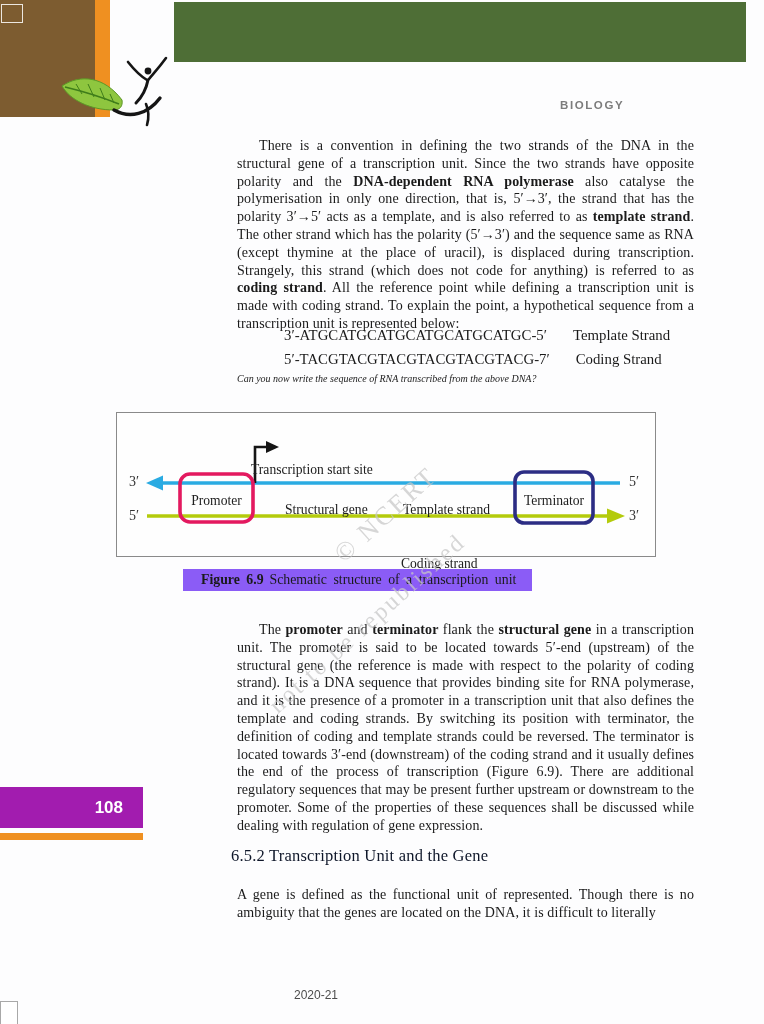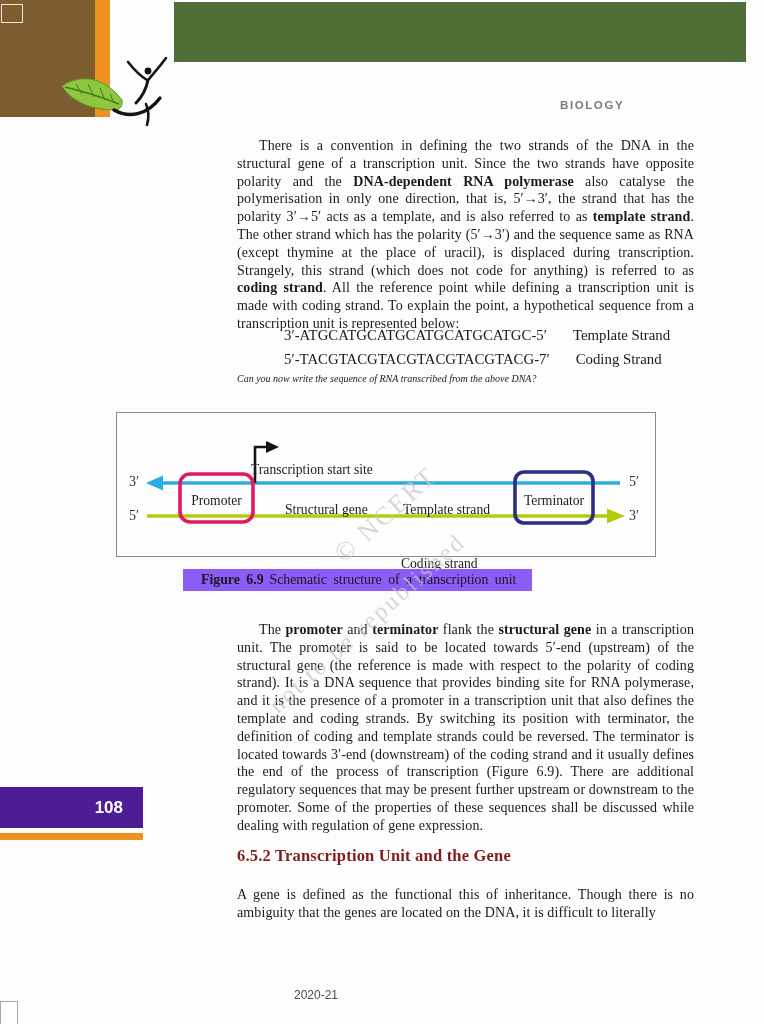--- a/index.html
+++ b/index.html
@@ -48,26 +48,26 @@
     font-family:"Liberation Serif", serif;
   }
   .figure-caption {
     position:absolute; left:183px; top:569px; height:22px; line-height:22px;
     background:#8b5cf6; padding:0 16px 0 18px; font-size:13.8px; word-spacing:3px;
     white-space:nowrap;
   }
   .figure-caption .cap-label { font-weight:bold; margin-right:6px; }
   
   .section-heading {
-    position:absolute; left:237px; top:846px; width:457px;
-    font-size:16.5px; font-weight:bold; color:#7f1d1d; letter-spacing:0.2px;
+    position:absolute; left:231px; top:846px; width:457px;
+    font-size:16.5px; font-weight:normal; color:#0f172a; letter-spacing:0.2px;
   }
   
   .page-num-bar {
-    position:absolute; left:0; top:787px; width:143px; height:41px; background:#4c1d95;
+    position:absolute; left:0; top:787px; width:143px; height:41px; background:#a21caf;
     color:#fff; font-family:"Liberation Sans", sans-serif; font-weight:bold;
     font-size:17px; line-height:41px; text-align:right; padding-right:20px; box-sizing:border-box;
   }
   .page-num-strip { position:absolute; left:0; top:833px; width:143px; height:7px; background:#ef9021; }
   .footer-year {
     position:absolute; left:0; top:988px; width:632px; text-align:center;
     font-family:"Liberation Sans", sans-serif; font-size:12px; color:#4c4c4c;
   }
 </style>
 </head>
@@ -142,20 +142,20 @@
   <div class="watermark" style="left:322px; top:500px;">© NCERT</div>
   <div class="watermark" style="left:240px; top:610px; font-size:24px;">not to be republished</div>
 
   <div class="figure-caption">
     <span class="cap-label">Figure 6.9</span><span>Schematic structure of a transcription unit</span>
   </div>
 
   <p class="para indent rich" style="top:607px;"><span>The </span><b>promoter</b><span> and </span><b>terminator</b><span> flank the </span><b>structural gene</b><span> in a transcription unit.  The promoter is said to be located towards 5′-end (upstream) of the structural gene (the reference is made with respect to the polarity of coding strand).  It is a DNA sequence that provides binding site for RNA polymerase, and it is the presence of a promoter in a transcription unit that also defines the template and coding strands.  By switching its position with terminator, the definition of coding and template strands could be reversed. The terminator is located towards 3′-end (downstream) of the coding strand and it usually defines the end of the process of transcription (Figure 6.9). There are additional regulatory sequences that may be present further upstream or downstream to the promoter.  Some of the properties of these sequences shall be discussed while dealing with regulation of gene expression.</span></p>
 
   <h3 class="section-heading" style="margin:0;">6.5.2 Transcription Unit and the Gene</h3>
-  <p class="para" style="top:872px;">A gene is defined as the functional this of inheritance. Though there is no ambiguity that the genes are located on the DNA, it is difficult to literally</p>
+  <p class="para" style="top:872px;">A gene is defined as the functional unit of represented. Though there is no ambiguity that the genes are located on the DNA, it is difficult to literally</p>
 
   <div class="page-num-bar">108</div>
   <div class="page-num-strip"></div>
   <div class="footer-year">2020-21</div>
   <div class="cropmark-bl"></div>
 
 </div>
 
 </body></html>

